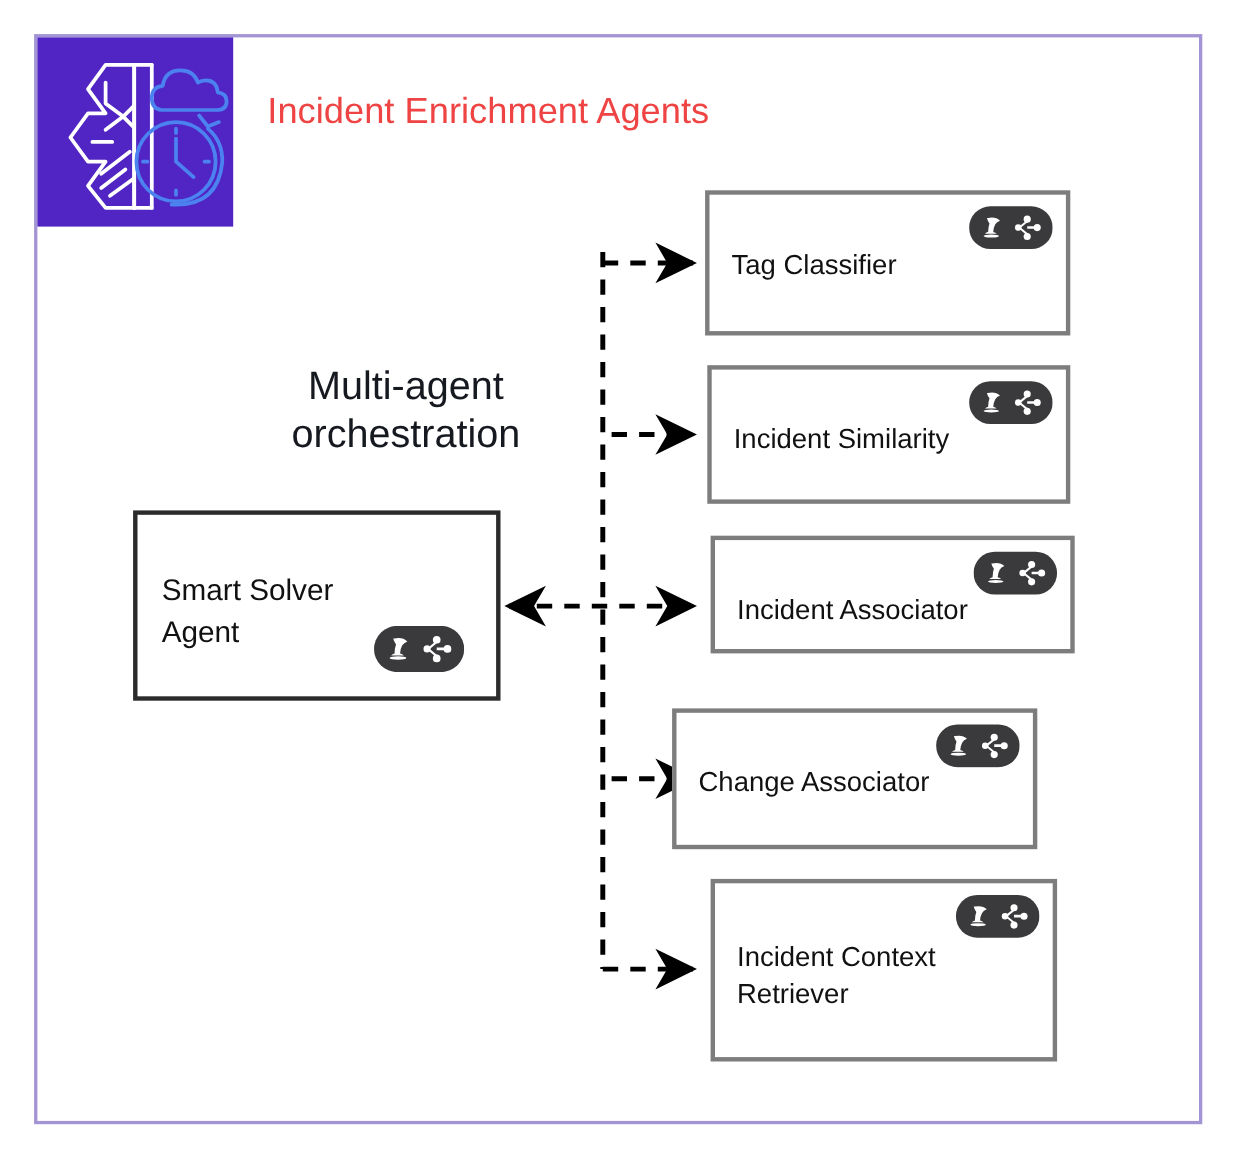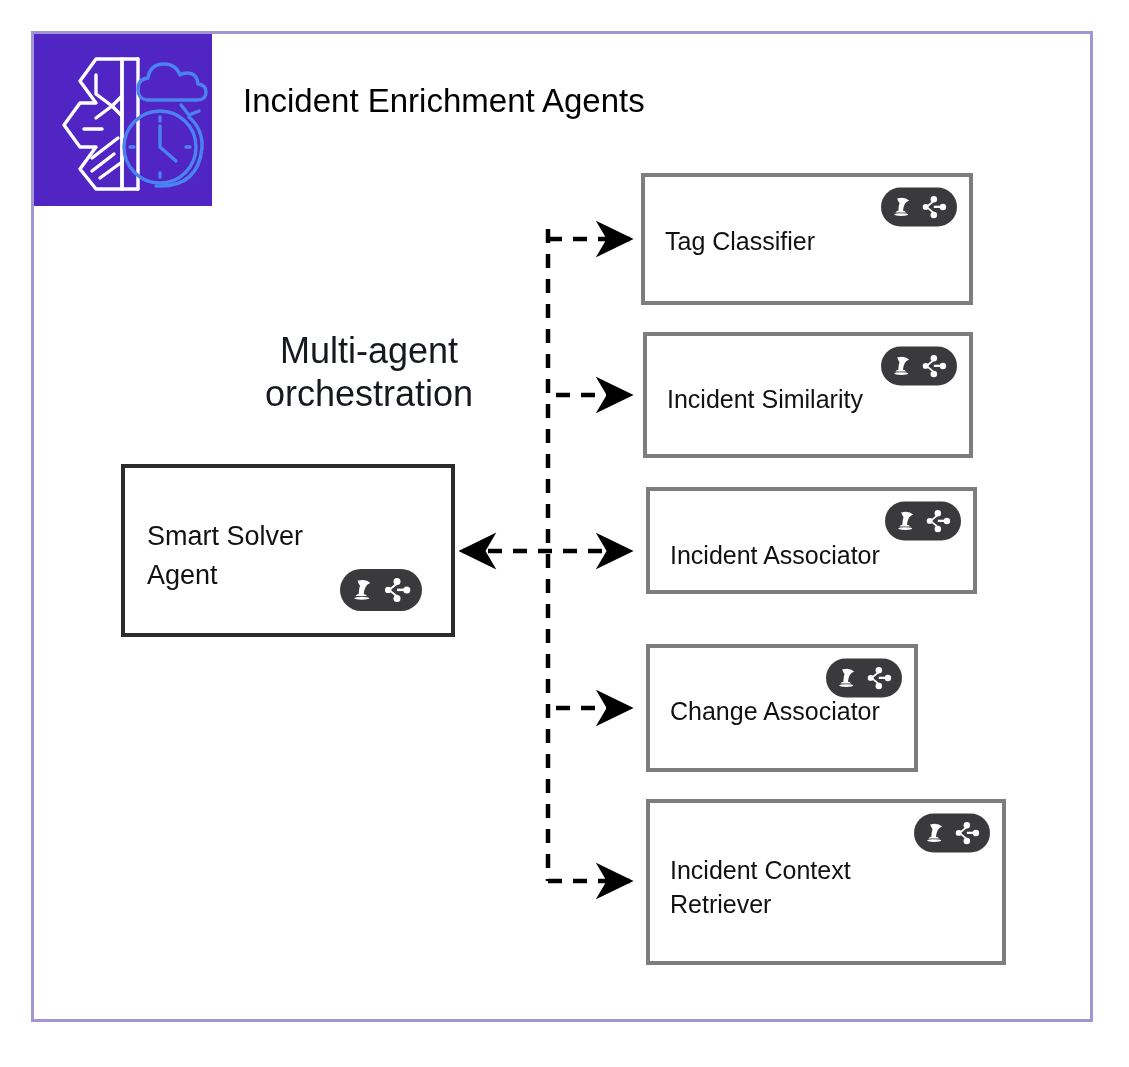--- a/index.html
+++ b/index.html
@@ -46,21 +46,21 @@
   }
   .logo-tile svg { display: block; }
 
   
   .page-title {
     position: absolute;
     left: 243px;
     top: 82px;
     font-size: 33px;
     font-weight: 400;
-    color: #000000;
+    color: #ef4444;
     letter-spacing: 0px;
     white-space: nowrap;
   }
 
   
   .orchestration-label {
     position: absolute;
     left: 238px;
     top: 329px;
     width: 262px;
@@ -285,21 +285,21 @@
           <circle cx="57.0" cy="29.6" r="3.5"></circle>
           <circle cx="48.2" cy="20.9" r="3.2"></circle>
           <path d="M48.8 20.0 L56.6 13.6 L57.8 15.2 L50.0 21.6 Z"></path>
           <path d="M48.8 21.8 L56.6 28.4 L57.8 26.8 L50.0 20.4 Z"></path>
           <path d="M57.0 19.6 L66.5 19.6 L66.5 22.1 L57.0 22.1 Z"></path>
         </g>
       </svg>
     </div>
   </div>
 
-  <div class="agent-box" style="left:646px; top:644px; width:272px; height:128px;">
+  <div class="agent-box" style="left:611px; top:644px; width:332px; height:128px;">
     <div class="agent-label" style="top:46px;">Change Associator</div>
     <div class="agent-badge">
       <svg class="badge-pill" width="76" height="40" viewBox="0 0 82 42">
         <rect x="0" y="0" width="82" height="42" rx="21" ry="21" fill="#3a3a3c"></rect>
         <g fill="#ffffff">
           <path d="M18.5 11.5 q7.5 -1.6 11.8 2.6 q-3.2 1.2 -4.6 3.6 q-1.8 3.2 -2.0 7.4 q2.4 0.4 3.4 1.8 l-11.6 0 q1.4 -1.6 3.2 -1.9 q0.1 -5.0 1.3 -8.2 q-2.0 -2.6 -2.5 -5.3 Z"></path>
           <ellipse cx="21.8" cy="29.2" rx="7.6" ry="1.5"></ellipse>
         </g>
         <g fill="#ffffff">
           <circle cx="57.0" cy="12.6" r="3.5"></circle>
@@ -307,21 +307,21 @@
           <circle cx="57.0" cy="29.6" r="3.5"></circle>
           <circle cx="48.2" cy="20.9" r="3.2"></circle>
           <path d="M48.8 20.0 L56.6 13.6 L57.8 15.2 L50.0 21.6 Z"></path>
           <path d="M48.8 21.8 L56.6 28.4 L57.8 26.8 L50.0 20.4 Z"></path>
           <path d="M57.0 19.6 L66.5 19.6 L66.5 22.1 L57.0 22.1 Z"></path>
         </g>
       </svg>
     </div>
   </div>
 
-  <div class="agent-box" style="left:646px; top:799px; width:360px; height:166px;padding-left:24px;">
+  <div class="agent-box" style="left:646px; top:799px; width:315px; height:166px;padding-left:24px;">
     <div class="agent-label" style="top:50px;">Incident Context
 Retriever</div>
     <div class="agent-badge">
       <svg class="badge-pill" width="76" height="40" viewBox="0 0 82 42">
         <rect x="0" y="0" width="82" height="42" rx="21" ry="21" fill="#3a3a3c"></rect>
         <g fill="#ffffff">
           <path d="M18.5 11.5 q7.5 -1.6 11.8 2.6 q-3.2 1.2 -4.6 3.6 q-1.8 3.2 -2.0 7.4 q2.4 0.4 3.4 1.8 l-11.6 0 q1.4 -1.6 3.2 -1.9 q0.1 -5.0 1.3 -8.2 q-2.0 -2.6 -2.5 -5.3 Z"></path>
           <ellipse cx="21.8" cy="29.2" rx="7.6" ry="1.5"></ellipse>
         </g>
         <g fill="#ffffff">

